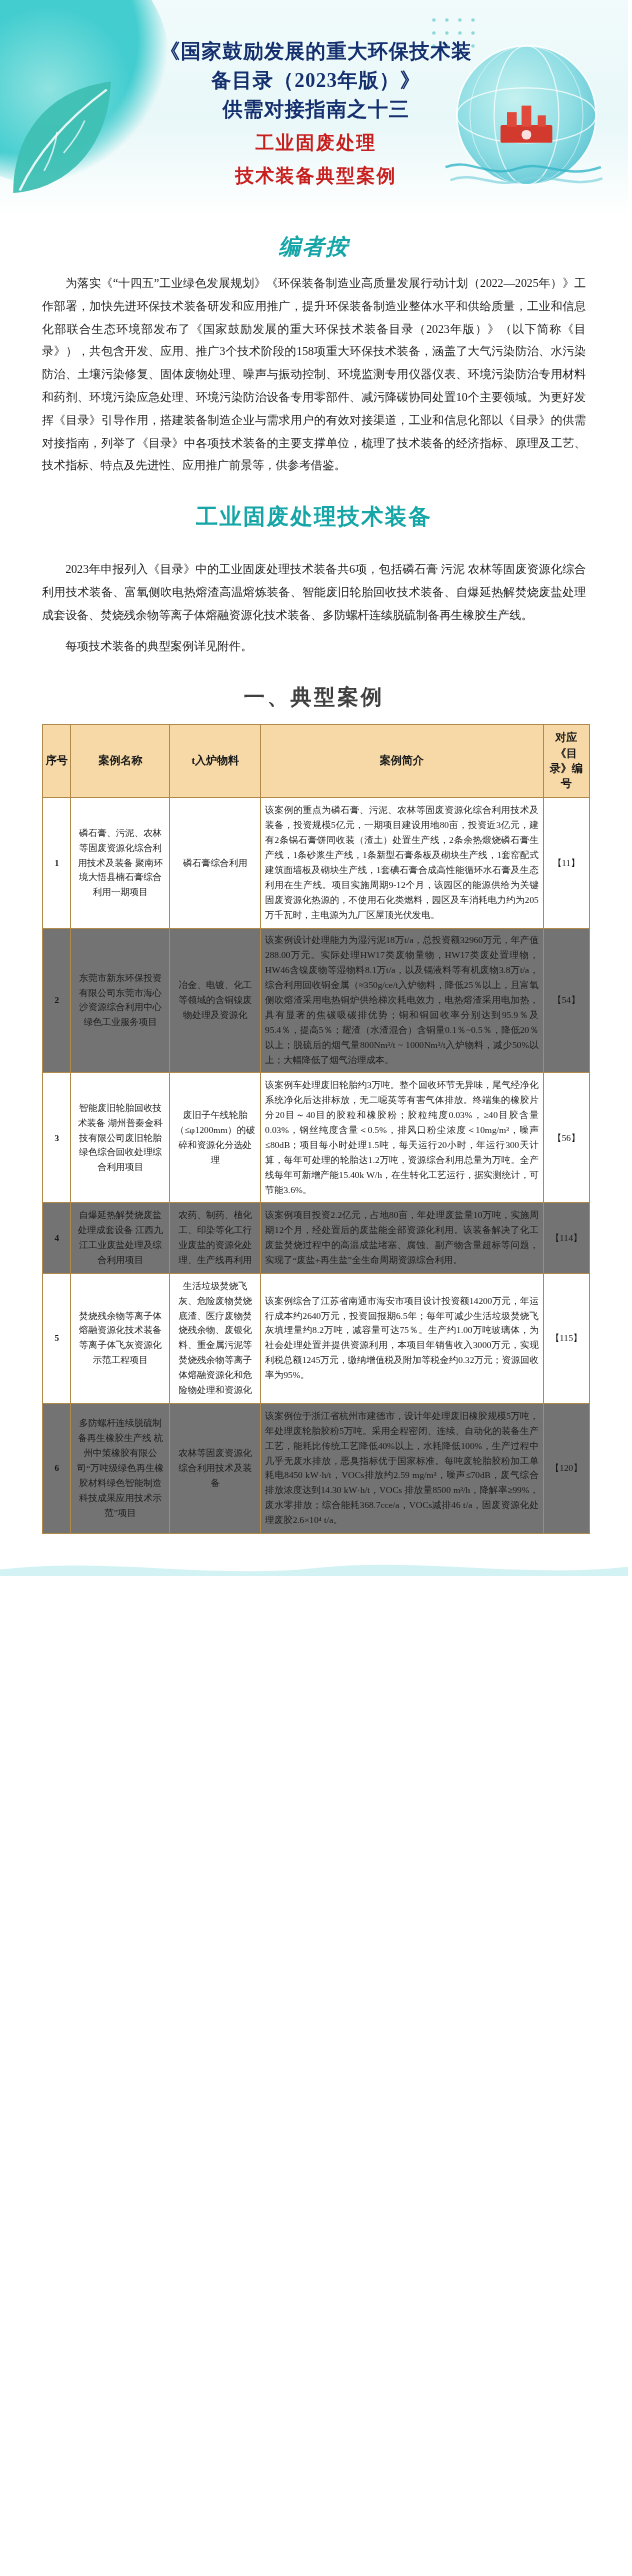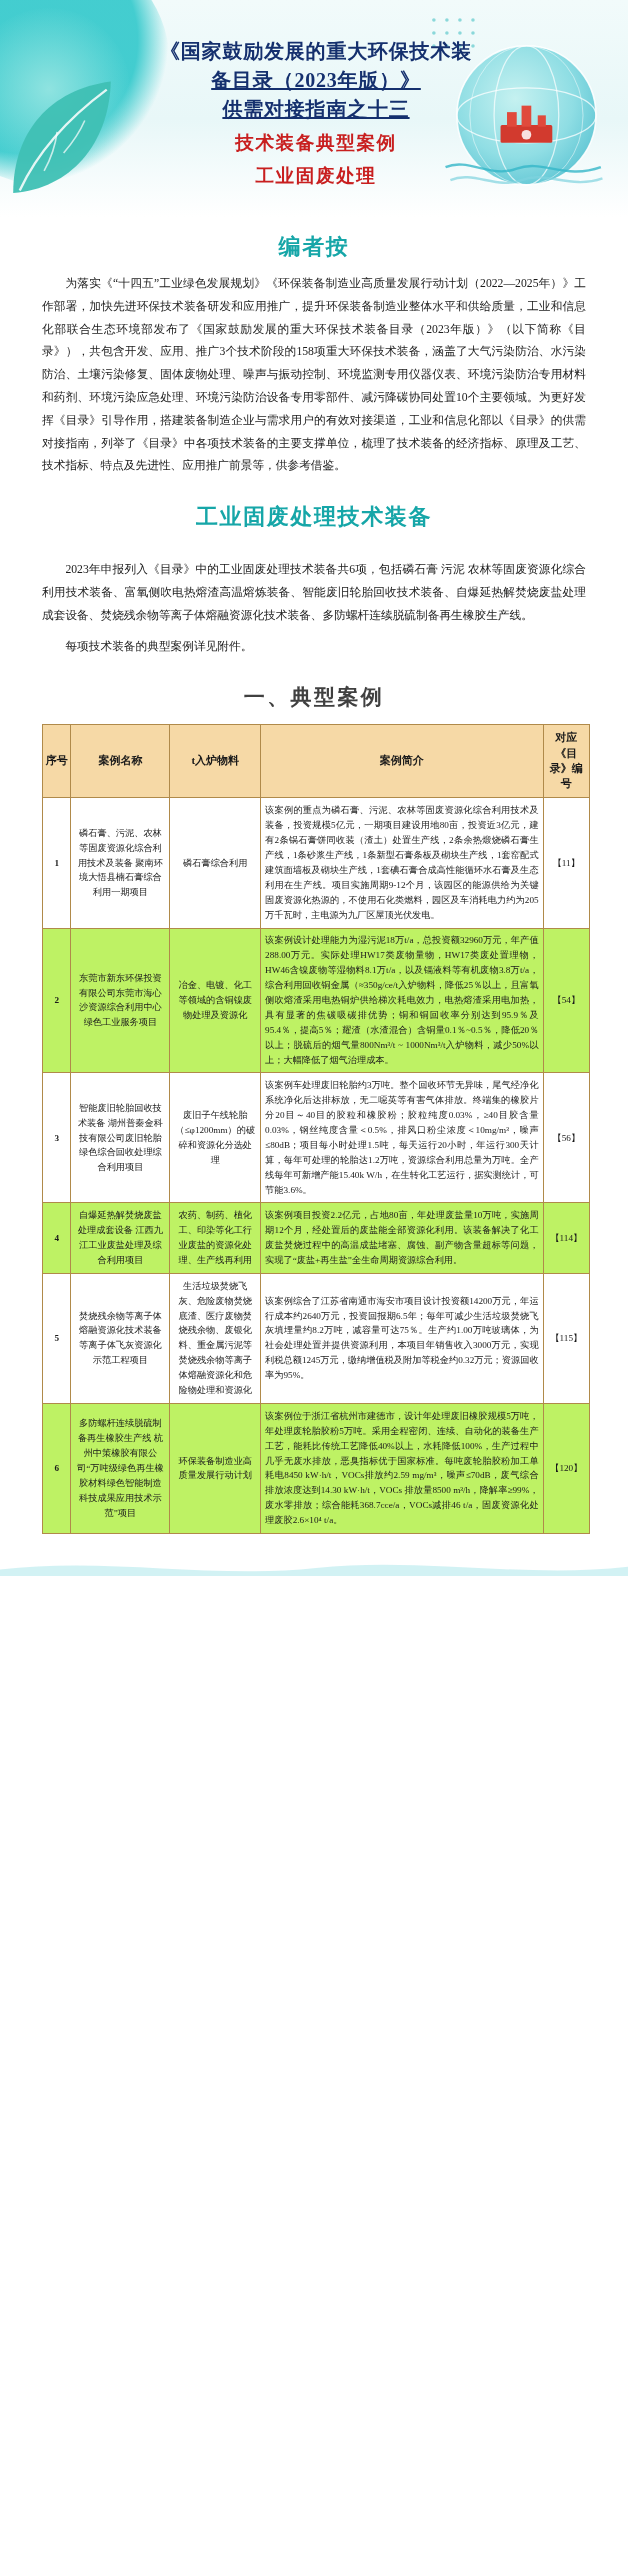--- a/index.html
+++ b/index.html
@@ -72,21 +72,20 @@
     letter-spacing: 0.8px;
     line-height: 1.45;
   }
   .bt2 {
     font-family: "Liberation Serif", "DejaVu Serif", serif;
     font-weight: bold;
     font-size: 20px;
     color: #15306e;
     letter-spacing: 0.8px;
     line-height: 1.45;
-    text-decoration: underline;
   }
   .bt3 {
     font-family: "Liberation Serif", "DejaVu Serif", serif;
     font-weight: bold;
     font-size: 18.6px;
     color: #c81f1f;
     letter-spacing: 1.6px;
     line-height: 1.5;
     margin-top: 4.9px;
   }
@@ -99,20 +98,21 @@
     text-align: center;
     font-family: "Liberation Serif", "DejaVu Serif", serif;
     font-weight: bold;
     color: #1a9ea0;
     letter-spacing: 1.6px;
   }
   .sh-editor {
     font-size: 22px;
     margin: 11.4px 0 11.4px 0;
     color: #16a6a8;
+    font-style: italic;
   }
   .sh-tech {
     font-size: 22px;
     margin: 24px 0 27px 0;
     color: #16a6a8;
   }
   .sh-case {
     font-size: 21px;
     margin: 24px 0 13px 0;
     color: #404040;
@@ -153,21 +153,21 @@
     padding: 4.9px 4px;
     vertical-align: middle;
     color: #1a1a1a;
   }
   .col-no    { width: 27.6px;  text-align: center; font-weight: bold; font-size: 10.5px; }
   .col-name  { width: 96px; text-align: center; margin-left: 8px; }
   .col-scope { width: 88px; text-align: center; }
   .col-desc  { width: 274px; text-align: justify; }
   .col-idx   { width: 45px;  text-align: center; font-size: 9.7px; }
   tr.row-odd td  { background: #ffffff; }
-  tr.row-even td { background: #bef264; }
+  tr.row-even td { background: #737373; }
   .cell-name { font-weight: normal; }
 
   
   .foot-wave {
     position: relative;
     width: 632px;
     height: 21px;
   }
 </style>
 </head>
@@ -227,22 +227,22 @@
       </g>
 
       <path d="M18,172 C46,160 74,186 106,174 C138,162 166,188 210,172" stroke="#35b6c8" stroke-width="3" fill="none" opacity=".8"></path>
       <path d="M24,188 C52,176 82,200 112,188 C142,176 172,200 212,186" stroke="#7fd3de" stroke-width="3" fill="none" opacity=".7"></path>
     </svg>
 
     <div class="banner-title-wrap">
       <div class="bt1">《国家鼓励发展的重大环保技术装</div>
       <div class="bt2">备目录（2023年版）》</div>
       <div class="bt2">供需对接指南之十三</div>
+      <div class="bt3">工业固废处理</div>
       <div class="bt3">技术装备典型案例</div>
-      <div class="bt3">工业固废处理</div>
     </div>
   </div>
 
   
   <div class="content">
 
     <div class="section-head sh-editor">编者按</div>
 
     <p class="body-text">为落实《“十四五”工业绿色发展规划》《环保装备制造业高质量发展行动计划（2022—2025年）》工作部署，加快先进环保技术装备研发和应用推广，提升环保装备制造业整体水平和供给质量，工业和信息化部联合生态环境部发布了《国家鼓励发展的重大环保技术装备目录（2023年版）》（以下简称《目录》），共包含开发、应用、推广3个技术阶段的158项重大环保技术装备，涵盖了大气污染防治、水污染防治、土壤污染修复、固体废物处理、噪声与振动控制、环境监测专用仪器仪表、环境污染防治专用材料和药剂、环境污染应急处理、环境污染防治设备专用零部件、减污降碳协同处置10个主要领域。为更好发挥《目录》引导作用，搭建装备制造企业与需求用户的有效对接渠道，工业和信息化部以《目录》的供需对接指南，列举了《目录》中各项技术装备的主要支撑单位，梳理了技术装备的经济指标、原理及工艺、技术指标、特点及先进性、应用推广前景等，供参考借鉴。</p>
 
@@ -303,21 +303,21 @@
         <tr class="row-odd">
           <td class="col-no">5</td>
           <td class="col-name cell-name">焚烧残余物等离子体熔融资源化技术装备  等离子体飞灰资源化示范工程项目</td>
           <td class="col-scope">生活垃圾焚烧飞灰、危险废物焚烧底渣、医疗废物焚烧残余物、废银化料、重金属污泥等焚烧残余物等离子体熔融资源化和危险物处理和资源化</td>
           <td class="col-desc">该案例综合了江苏省南通市海安市项目设计投资额14200万元，年运行成本约2640万元，投资回报期6.5年；每年可减少生活垃圾焚烧飞灰填埋量约8.2万吨，减容量可达75％。生产约1.00万吨玻璃体，为社会处理处置并提供资源利用，本项目年销售收入3000万元，实现利税总额1245万元，缴纳增值税及附加等税金约0.32万元；资源回收率为95%。</td>
           <td class="col-idx">【115】</td>
         </tr>
         <tr class="row-even">
           <td class="col-no">6</td>
           <td class="col-name cell-name">多防螺杆连续脱硫制备再生橡胶生产线  杭州中策橡胶有限公司“万吨级绿色再生橡胶材料绿色智能制造科技成果应用技术示范”项目</td>
-          <td class="col-scope">环保装备制造业高质量发展行动计划</td>
+          <td class="col-scope">农林等固废资源化综合利用技术及装备</td>
           <td class="col-desc">该案例位于浙江省杭州市建德市，设计年处理废旧橡胶规模5万吨，年处理废轮胎胶粉5万吨。采用全程密闭、连续、自动化的装备生产工艺，能耗比传统工艺降低40%以上，水耗降低100%，生产过程中几乎无废水排放，恶臭指标优于国家标准。每吨废轮胎胶粉加工单耗电8450 kW·h/t，VOCs排放约2.59 mg/m³，噪声≤70dB，废气综合排放浓度达到14.30 kW·h/t，VOCs 排放量8500 m³/h，降解率≥99%，废水零排放；综合能耗368.7cce/a，VOCs减排46 t/a，固废资源化处理废胶2.6×10⁴ t/a。</td>
           <td class="col-idx">【120】</td>
         </tr>
       </tbody>
     </table>
 
   </div>
 
   <svg class="foot-wave" viewBox="0 0 780 26" preserveAspectRatio="none">
     <path d="M0,18 C130,2 260,30 390,16 C520,2 650,30 780,14 L780,26 L0,26 Z" fill="#7fd9e0" opacity=".35"></path>

